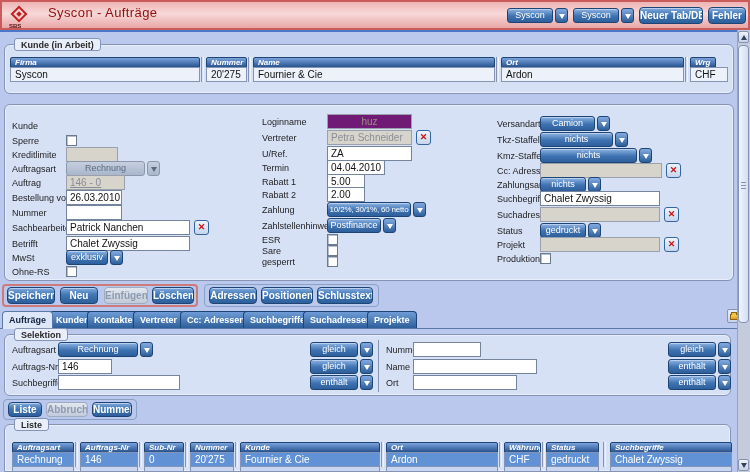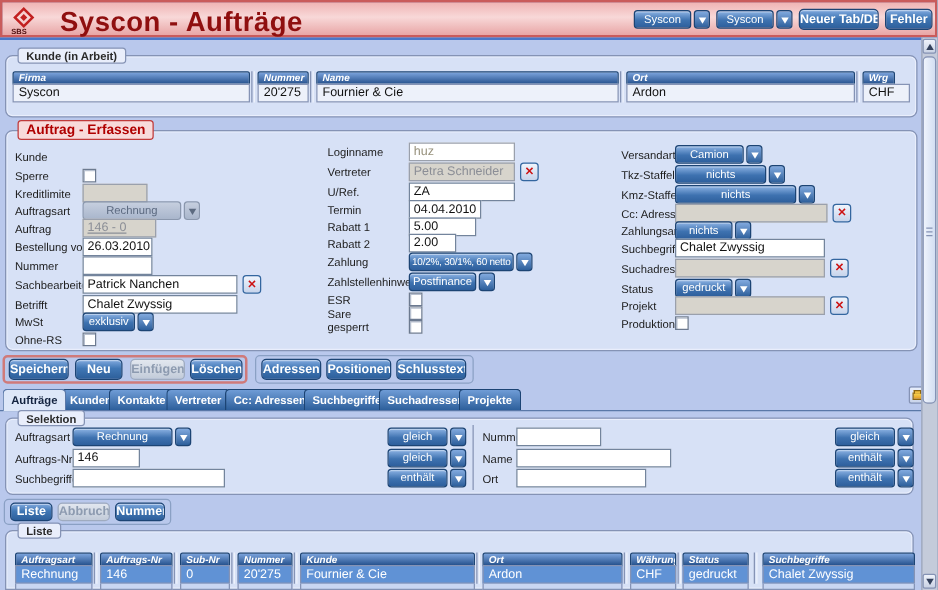--- a/index.html
+++ b/index.html
@@ -5,21 +5,21 @@
   * { margin:0; padding:0; box-sizing:border-box; }
   body { font-family:"Liberation Sans", sans-serif; background:#888; }
   .win { position:relative; width:750px; height:472px; background:#b9c8ec; overflow:hidden;
          font-family:"Liberation Sans", sans-serif; font-size:10px; color:#1a1a1a; }
   .abs { position:absolute; }
 
   
   .header { position:absolute; left:0; top:0; width:750px; height:30px;
             background:linear-gradient(180deg,#efb4b4 0%,#f8d8d8 45%,#e8a6a6 100%);
             border:2px solid #c95b5b; }
-  .title { position:absolute; left:46px; top:3px; font-size:22px; font-weight:bold; color:#8f0f0f; letter-spacing:.4px; }
+  .title { position:absolute; left:46px; top:3px; font-size:13px; font-weight:normal; color:#8f0f0f; letter-spacing:.4px; }
   .diam { position:absolute; left:11px; top:6px; width:12px; height:12px; transform:rotate(45deg);
           border:2px solid #c22020; background:transparent; }
   .diam::after { content:""; position:absolute; left:2px; top:2px; width:4px; height:4px; background:#c22020; }
   .sbs { position:absolute; left:7px; top:21px; font-size:6px; font-weight:bold; color:#4d0d0d; }
 
   
   .btn { position:absolute; height:17px; background:linear-gradient(180deg,#82aadf,#4077b5 45%,#2d5f9b);
          border:1px solid #1c4474; border-radius:4px; color:#fff; font-weight:bold; font-size:10px;
          text-align:center; line-height:15px; white-space:nowrap; overflow:hidden;
          box-shadow:inset 0 1px 0 rgba(255,255,255,.45); }
@@ -32,21 +32,21 @@
   .combo.dis { background:linear-gradient(180deg,#c6cfdf,#a9b6cc); color:#5c6a80; border-color:#8a97ad; box-shadow:none; }
   .carrow { position:absolute; width:13px; height:15px; background:linear-gradient(180deg,#82aadf,#2d5f9b);
             border:1px solid #1c4474; border-radius:3px; }
   .carrow::after { content:""; position:absolute; left:3px; top:5px;
                    border-left:3px solid transparent; border-right:3px solid transparent; border-top:5px solid #fff; }
   .carrow.dis { background:linear-gradient(180deg,#c6cfdf,#a9b6cc); border-color:#8a97ad; }
   .carrow.dis::after { border-top-color:#5c6a80; }
   .inp { position:absolute; height:15px; background:#fff; border:1px solid #73849c; font-size:10px;
          line-height:13px; padding:0 3px; color:#111; white-space:nowrap; overflow:hidden; }
   .inp.dis { background:#d7d4cc; color:#8b8e96; border-color:#9aa0ac; }
-  .inp.yel { background:#ffffff; color:#97917c; border-color:#9aa0ac; }
+  .inp.yel { background:#701a75; color:#97917c; border-color:#9aa0ac;text-align:center; }
   .cb { position:absolute; width:11px; height:11px; background:#fff; border:1px solid #6c7a90;
         box-shadow:inset 1px 1px 0 #b7c0cf; }
   .xbtn { position:absolute; width:15px; height:15px; background:linear-gradient(180deg,#eff4fc,#c7d4eb);
           border:1px solid #33669f; border-radius:3px; color:#cc1212; font-size:9px; font-weight:bold;
           text-align:center; line-height:13px; }
   .lbl { position:absolute; font-size:9px; color:#1c1c1c; white-space:nowrap; }
 
   
   .fs { position:absolute; background:#d7e1f6; border:1px solid #8593b5; border-radius:6px;
         box-shadow:inset 0 0 0 1px #e9eefc; }
@@ -126,21 +126,20 @@
   <div class="th" style="left:253px;top:57px;width:242px;">Name</div>
   <div class="td" style="left:253px;top:67px;width:242px;">Fournier &amp; Cie</div>
   <div class="vsep" style="left:496px;top:57px;height:25px;"></div>
   <div class="th" style="left:501px;top:57px;width:183px;">Ort</div>
   <div class="td" style="left:501px;top:67px;width:183px;">Ardon</div>
   <div class="vsep" style="left:685px;top:57px;height:25px;"></div>
   <div class="th" style="left:690px;top:57px;width:26px;">Wrg</div>
   <div class="td" style="left:690px;top:67px;width:38px;">CHF</div>
 
   <div class="fs" style="left:4px;top:104px;width:730px;height:177px;"></div>
-  <div class="legend red" style="left:14px;top:96px;">Auftrag - Erfassen</div>
 
   <div class="lbl" style="left:12px;top:121px;">Kunde</div>
   <div class="lbl" style="left:12px;top:136px;">Sperre</div>
   <div class="cb" style="left:66px;top:135px;"></div>
   <div class="lbl" style="left:12px;top:150px;">Kreditlimite</div>
   <div class="inp dis" style="left:66px;top:147px;width:52px;"></div>
   <div class="lbl" style="left:12px;top:164px;">Auftragsart</div>
   <div class="combo dis" style="left:66px;top:161px;width:79px;">Rechnung</div>
   <div class="carrow dis" style="left:147px;top:161px;"></div>
   <div class="lbl" style="left:12px;top:178px;">Auftrag</div>
@@ -163,21 +162,21 @@
   <div class="lbl" style="left:262px;top:117px;">Loginname</div>
   <div class="inp yel" style="left:327px;top:114px;width:85px;">huz</div>
   <div class="lbl" style="left:262px;top:133px;">Vertreter</div>
   <div class="inp dis" style="left:327px;top:130px;width:85px;">Petra Schneider</div>
   <div class="xbtn" style="left:416px;top:130px;">✕</div>
   <div class="lbl" style="left:262px;top:149px;">U/Ref.</div>
   <div class="inp" style="left:327px;top:146px;width:85px;">ZA</div>
   <div class="lbl" style="left:262px;top:163px;">Termin</div>
   <div class="inp" style="left:327px;top:160px;width:58px;">04.04.2010</div>
   <div class="lbl" style="left:262px;top:177px;">Rabatt 1</div>
-  <div class="inp" style="left:327px;top:174px;width:54px;">5.00</div>
+  <div class="inp" style="left:327px;top:174px;width:38px;">5.00</div>
   <div class="lbl" style="left:262px;top:190px;text-align:center;">Rabatt 2</div>
   <div class="inp" style="left:327px;top:187px;width:38px;">2.00</div>
   <div class="lbl" style="left:262px;top:205px;">Zahlung</div>
   <div class="combo small" style="left:327px;top:202px;width:84px;">10/2%, 30/1%, 60 netto</div>
   <div class="carrow" style="left:413px;top:202px;"></div>
   <div class="lbl" style="left:262px;top:221px;">Zahlstellenhinweis</div>
   <div class="combo" style="left:327px;top:218px;width:54px;">Postfinance</div>
   <div class="carrow" style="left:383px;top:218px;"></div>
   <div class="lbl" style="left:262px;top:235px;">ESR</div>
   <div class="cb" style="left:327px;top:234px;"></div>

